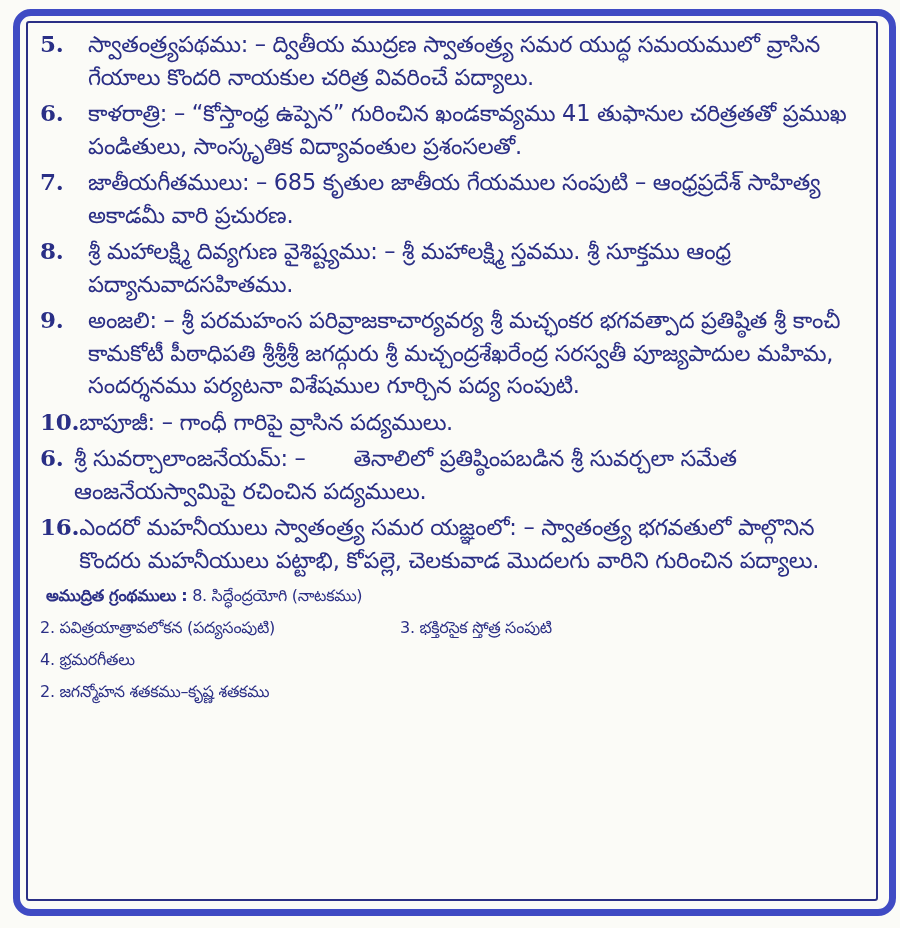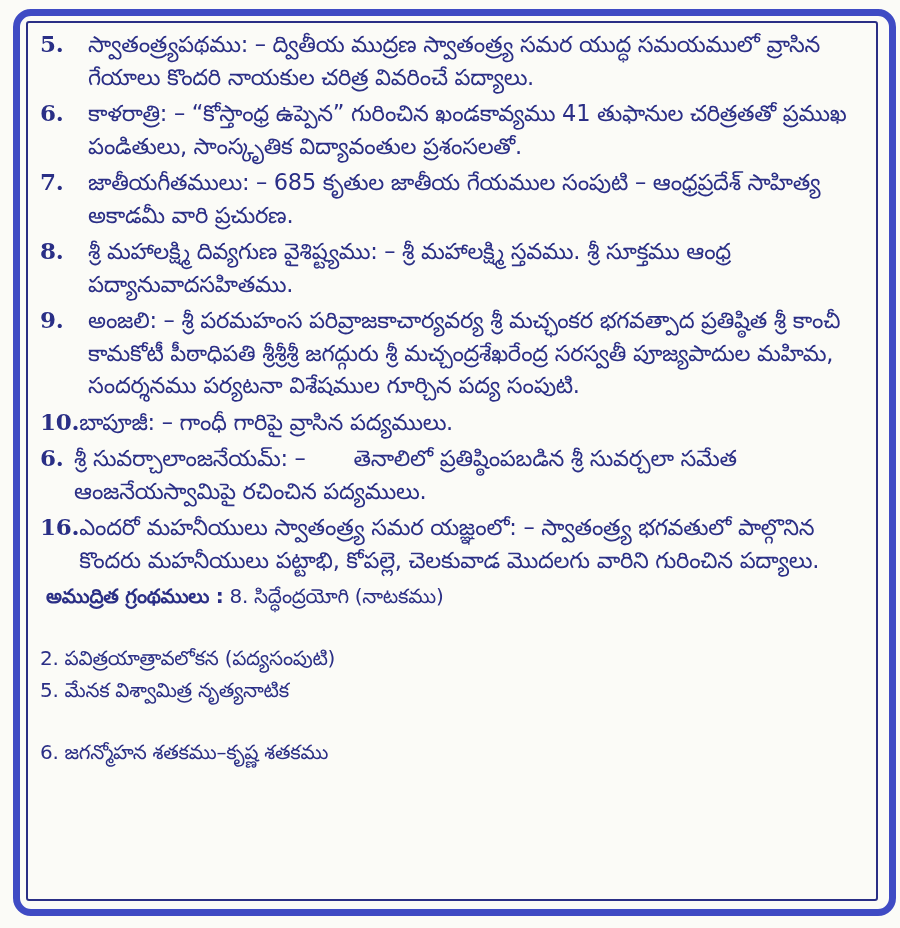--- a/index.html
+++ b/index.html
@@ -20,23 +20,23 @@
     font-size: 22.5px; line-height: 32.5px; letter-spacing: -0.3px;
   }
   .entry { display: flex; margin-bottom: 4px; }
   .entry .num {
     flex: 0 0 48px; font-family: "DejaVu Serif", serif; font-weight: bold; font-size: 23px;
     color: #2a2f86;
   }
   .entry.wide .num { flex: 0 0 34px; }
   .entry .body { flex: 1; }
   .entry .title { font-weight: normal; }
-  .unpub { margin-top: 2px; font-size: 20px; line-height: 32px; }
+  .unpub { margin-top: 2px; font-size: 16px; line-height: 32px; }
   .unpub .row { display: flex; }
-  .unpub .col1 { flex: 0 0 360px; margin-top: 30px; }
+  .unpub .col1 { flex: 0 0 360px; }
   .unpub .header { padding-left: 6px; }
   .unpub .header .hlabel { font-weight: bold; }
 </style>
 </head>
 <body>
 
 <div class="outer-frame"></div>
 <div class="inner-frame"></div>
 
 <div class="content">
@@ -81,22 +81,23 @@
     <span class="body"><span class="title">ఎందరో మహనీయులు స్వాతంత్ర్య సమర యజ్ఞంలో:</span><span> – స్వాతంత్ర్య భగవతులో పాల్గొనిన కొందరు మహనీయులు పట్టాభి, కోపల్లె, చెలకువాడ మొదలగు వారిని గురించిన పద్యాలు.</span></span>
   </div>
 
   <div class="unpub">
     <div class="row header">
       <span class="hlabel">అముద్రిత గ్రంథములు :</span>&nbsp;
       <span>8. సిద్ధేంద్రయోగి (నాటకము)</span>
     </div>
     <div class="row">
       <span class="col1">2. పవిత్రయాత్రావలోకన (పద్యసంపుటి)</span>
+      <span>3. భక్తిరసైక స్తోత్ర సంపుటి</span>
     </div>
     <div class="row">
-      <span>5. మేనక విశ్వామిత్ర నృత్యనాటిక</span>
+      <span class="col1">4. భ్రమరగీతలు</span>
     </div>
     <div class="row">
-      <span class="col1">6. జగన్మోహన శతకము–కృష్ణ శతకము</span>
+      <span class="col1">2. జగన్మోహన శతకము–కృష్ణ శతకము</span>
     </div>
   </div>
 
 </div>
 
 </body></html>

